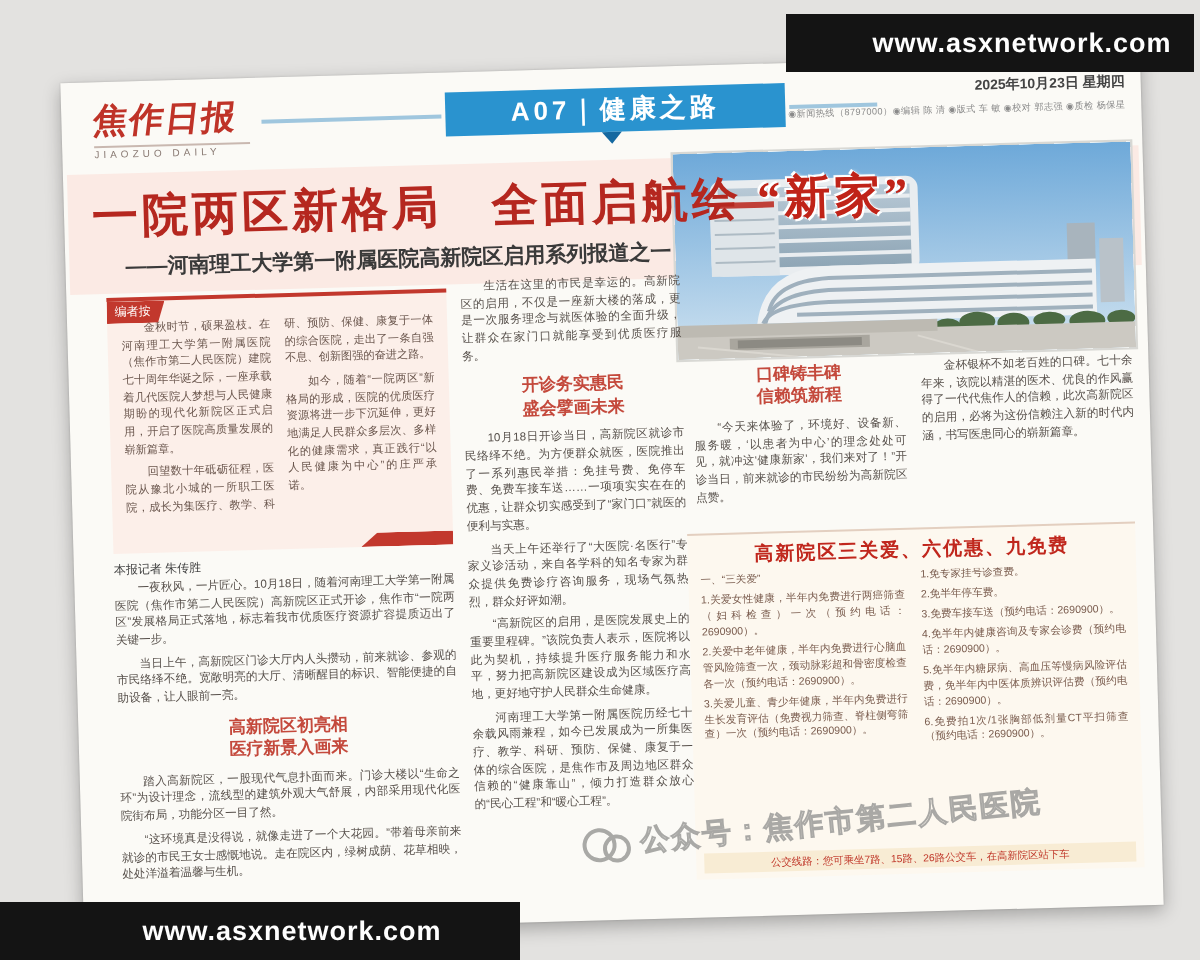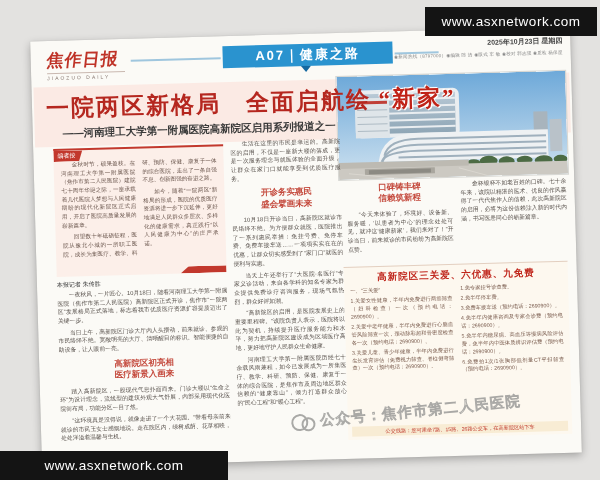--- a/index.html
+++ b/index.html
@@ -86,22 +86,22 @@
   .stamp{position:absolute;left:250px;top:368px;width:300px;z-index:5;
     transform:rotate(-4deg);color:#9b9b99;opacity:.85;display:flex;align-items:center;gap:5px;}
   .stamp-logo{width:24px;height:20px;position:relative;flex:0 0 auto;}
   .stamp-logo span{position:absolute;border:2px solid #9b9b99;border-radius:50%;}
   .stamp-logo .c1{width:13px;height:13px;left:0;top:2px;}
   .stamp-logo .c2{width:10px;height:10px;left:10px;top:6px;}
   .stamp-text{font-size:14.5px;letter-spacing:1px;white-space:nowrap;font-weight:bold;
     -webkit-text-stroke:.4px #9b9b99;color:transparent;}
 
   
-  .wm{position:absolute;background:#141414;color:#fefefe;font-weight:normal;font-size:13.5px;
-    display:flex;align-items:center;justify-content:center;letter-spacing:.5px;z-index:9;}
+  .wm{position:absolute;background:#141414;color:#fefefe;font-weight:bold;font-size:13.5px;
+    display:flex;align-items:center;justify-content:center;letter-spacing:.5px;z-index:9;padding-left:32px;}
   .wm-top{right:3px;top:7px;width:172px;height:29px;}
   .wm-bottom{left:0;top:451px;width:228px;height:29px;}
 </style>
 </head>
 <body>
 
 <div class="stage">
 
   <div class="page">
 

